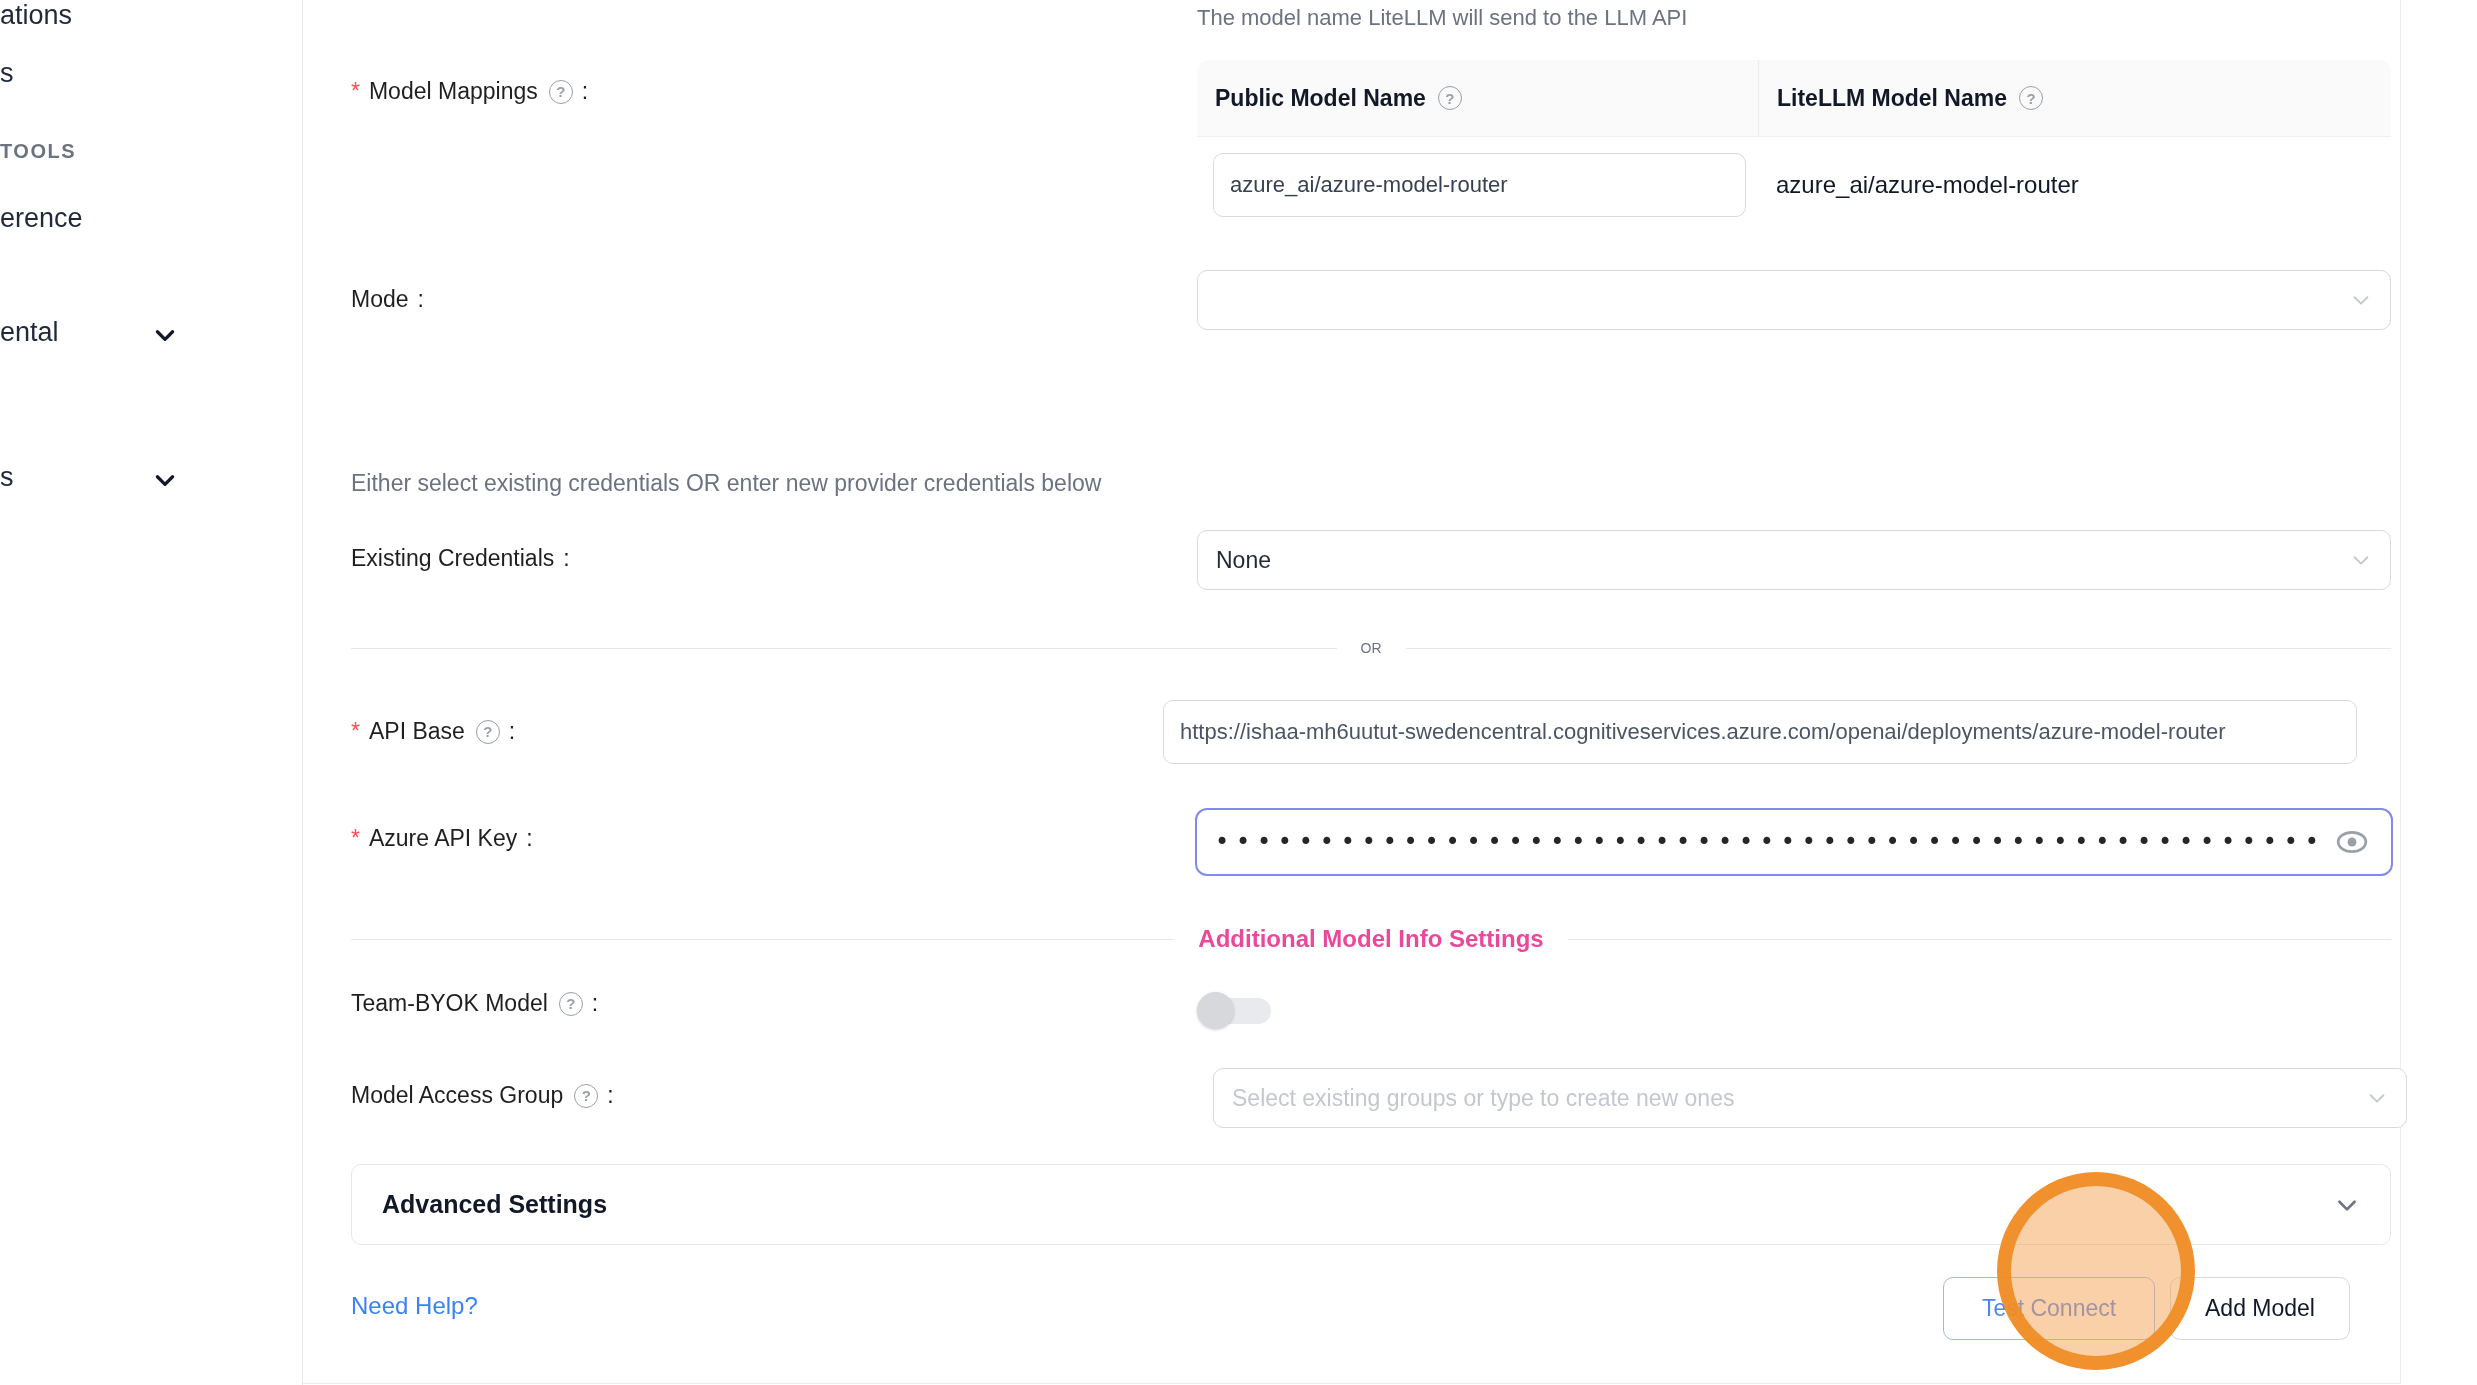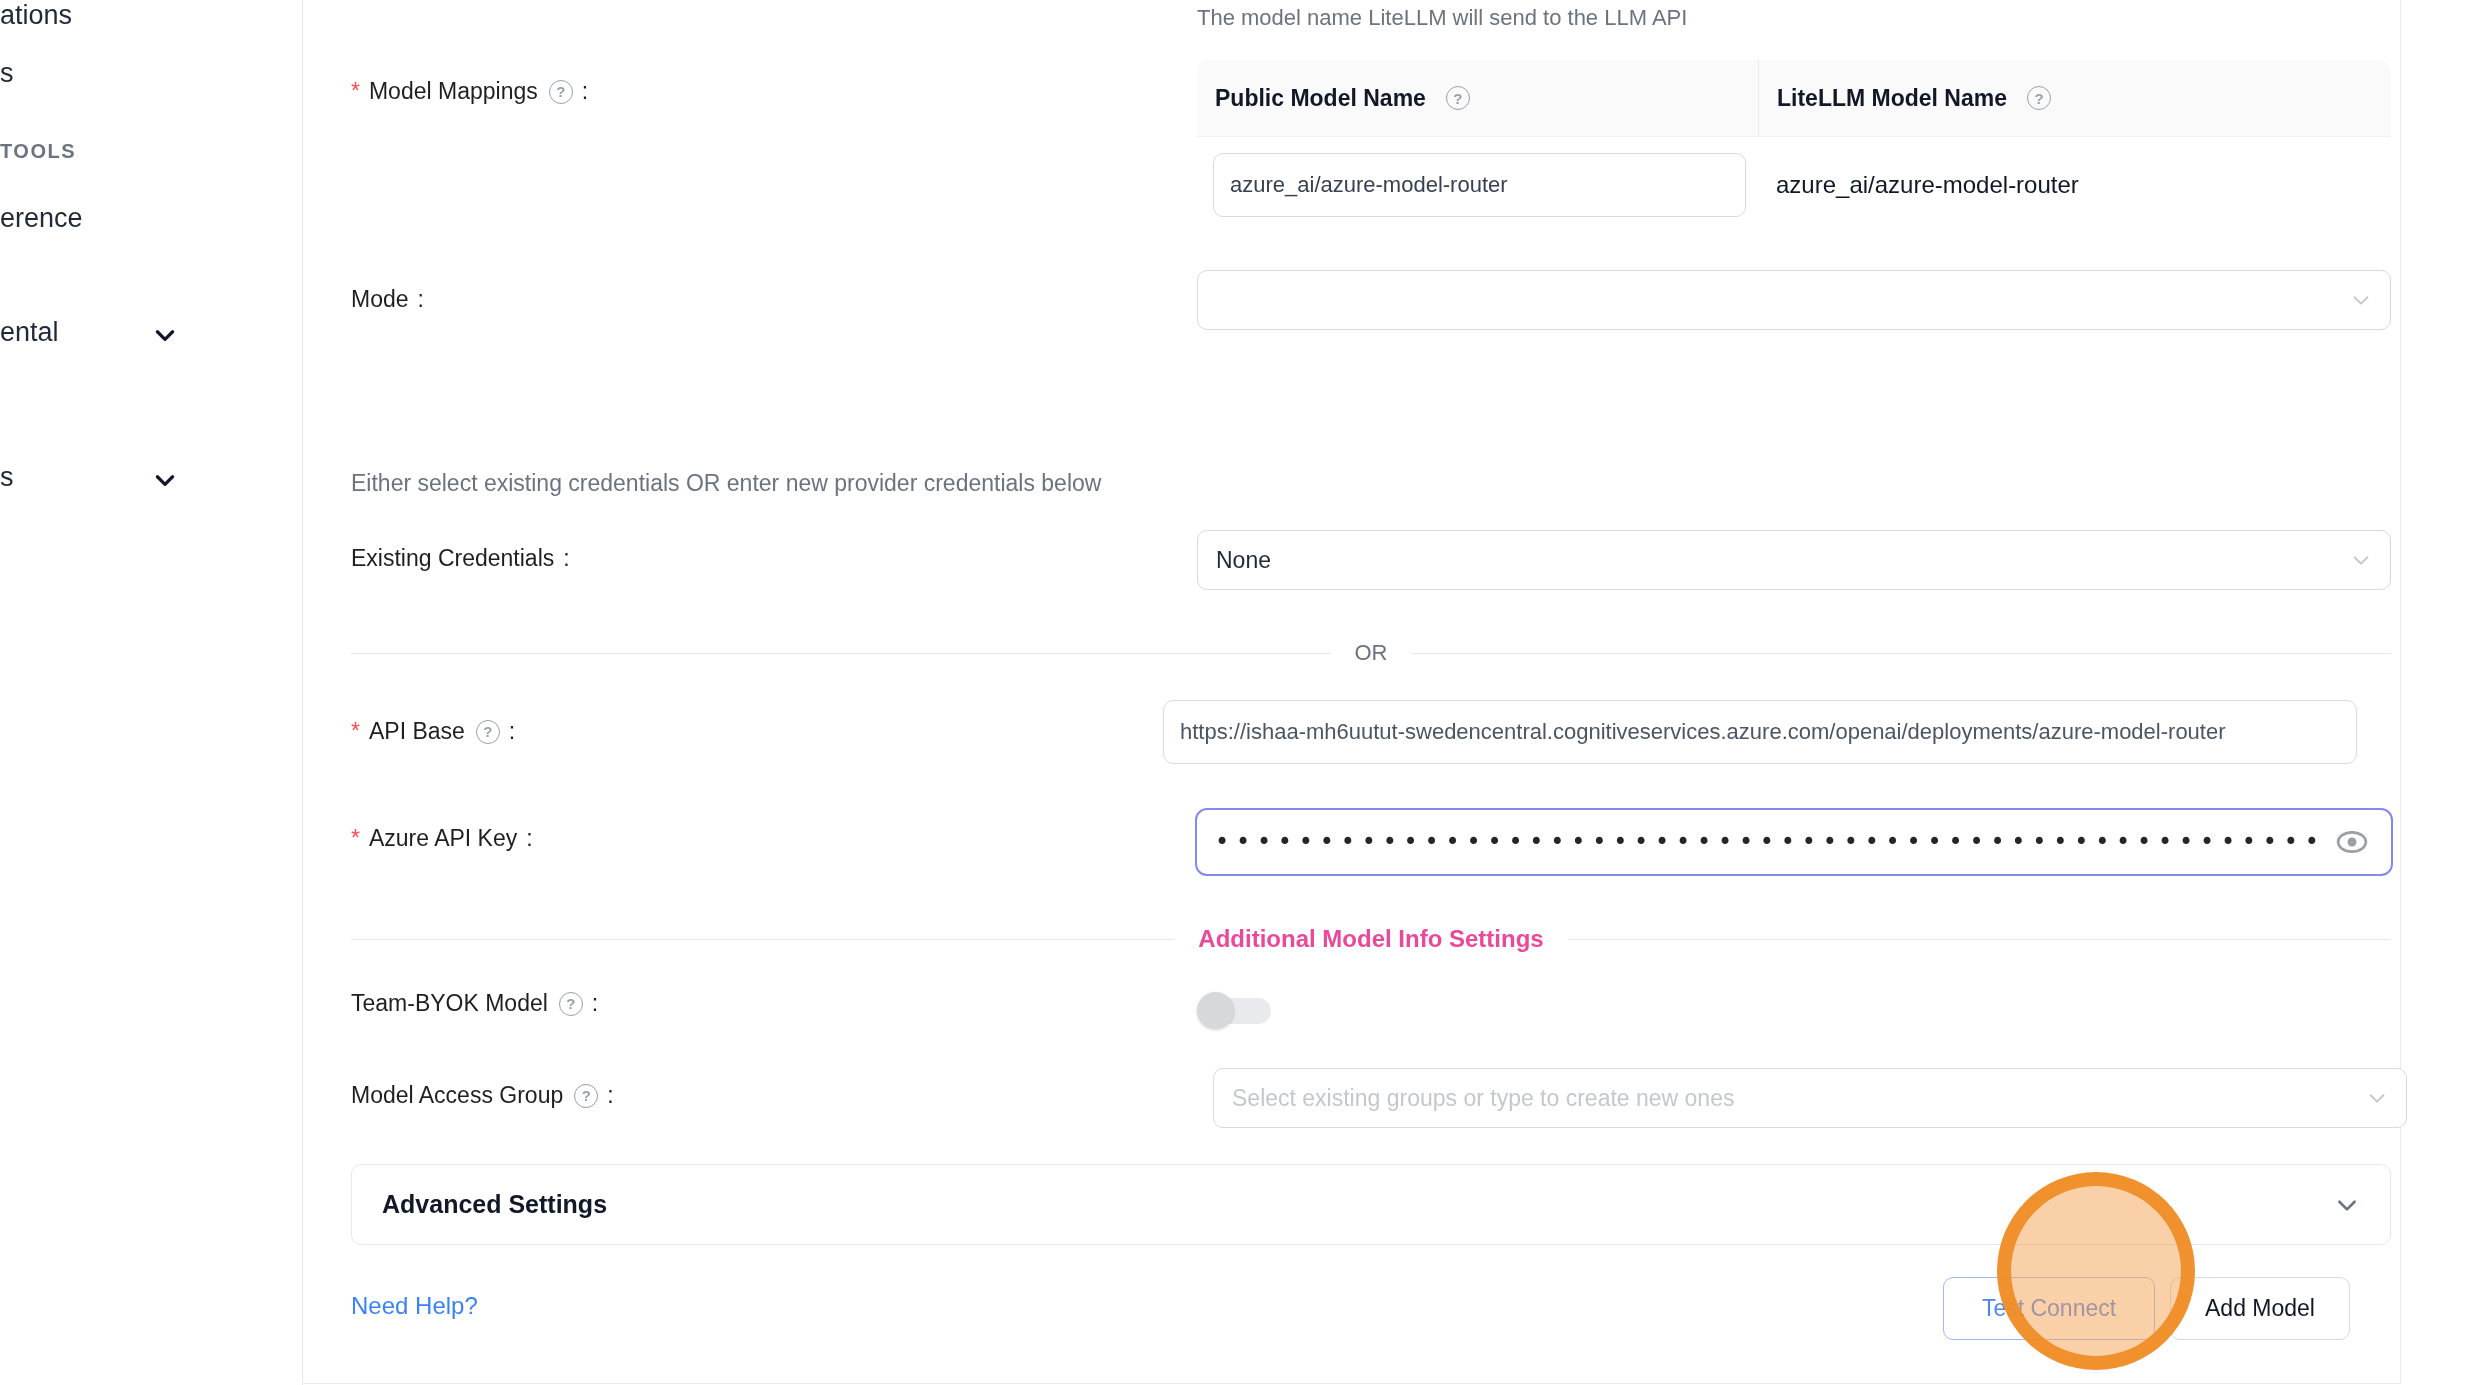--- a/index.html
+++ b/index.html
@@ -25,21 +25,21 @@
   .qicon { display:inline-flex; align-items:center; justify-content:center;
            width:24px; height:24px; border:1.6px solid #9aa0a6; border-radius:50%;
            color:#9aa0a6; font-size:15px; font-weight:600; margin-left:4px; cursor:pointer; }
 
   .hint { position:absolute; color:#6b7280; font-size:22px; }
   .link { color:#3b82f6; cursor:pointer; }
 
   
   .map-table { position:absolute; left:894px; top:60px; width:1194px; border-radius:12px 12px 0 0; overflow:hidden; }
   .map-head { display:flex; background:#fafafa; border-bottom:1px solid #f0f0f0; }
-  .map-th { display:flex; align-items:center; gap:16px; font-size:23px; font-weight:700; color:#111827;
+  .map-th { display:flex; align-items:center; gap:8px; font-size:23px; font-weight:700; color:#111827;
             height:76px; padding-left:18px; }
   .map-th.c1 { width:561px; }
   .map-th.c2 { flex:1; border-left:1px solid #ececec; }
   .map-body { display:flex; height:96px; align-items:center; }
   .map-cell1 { width:561px; padding-left:16px; }
   .map-cell2 { flex:1; padding-left:18px; font-size:24px; color:#111827; }
   .text-input { height:64px; border:1px solid #d9d9d9; border-radius:10px; background:#fff;
                 font-size:22px; color:#374151; padding:0 16px; width:533px; outline:none;
                 font-family:"Liberation Sans","DejaVu Sans",sans-serif; }
 
@@ -50,21 +50,21 @@
   .select .ph { color:#c3c7cf; }
   .sel-chev { position:absolute; right:18px; top:50%; transform:translateY(-50%); width:22px; height:22px; }
 
   .wide-input { position:absolute; left:860px; width:1194px; height:64px; border:1px solid #d9d9d9;
                 border-radius:10px; background:#fff; font-size:22px; color:#4b5563; padding:0 16px;
                 white-space:nowrap; overflow:hidden; outline:none;
                 font-family:"Liberation Sans","DejaVu Sans",sans-serif; }
 
   
   .tdivider { position:absolute; left:48px; width:2040px; display:flex; align-items:center; gap:24px;
-              color:#6b7280; font-size:22px; white-space:nowrap; }
+              color:#6b7280; font-size:14px; white-space:nowrap; }
   .tdivider::before, .tdivider::after { content:""; flex:1; height:1px; background:#e7e7ea; }
   .tdivider.dark { color:#ec4899; font-size:24px;font-weight:bold; }
 
   
   .key-wrap { position:absolute; left:892px; top:808px; width:1198px; height:68px;
               border:2.5px solid #8289ef; border-radius:12px; background:#fff;
               display:flex; align-items:center; }
   .key-input { flex:1; border:none; outline:none; background:transparent; padding:0 0 0 18px;
                font-size:24px; letter-spacing:6.8px; color:#262626; overflow:hidden; white-space:nowrap;
                font-family:"DejaVu Sans",sans-serif; }

